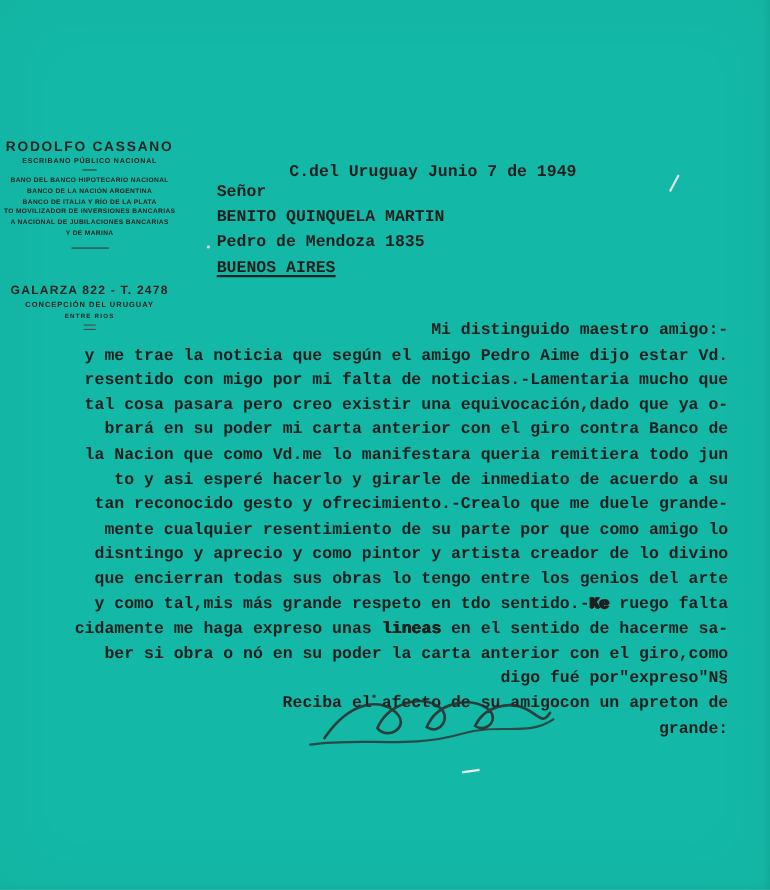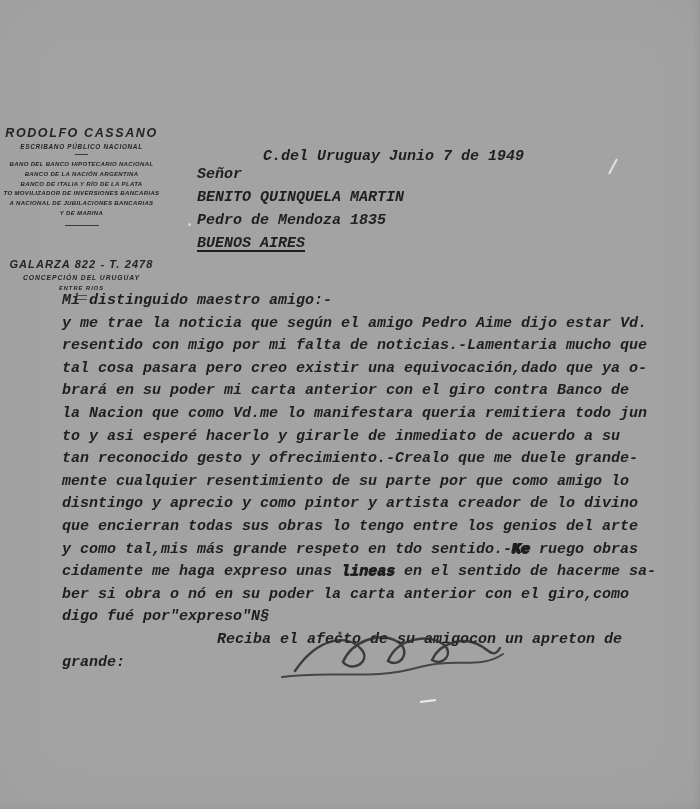--- a/index.html
+++ b/index.html
@@ -11,21 +11,21 @@
   
   .typed {
     font-family:"Liberation Mono","DejaVu Sans Mono",monospace;
     font-weight:700; font-size:15px; color:var(--ink,#1f1f1f);
   }
   .dateline { position:absolute; left:263px; top:148px; letter-spacing:0; white-space:nowrap; }
   .recipient { position:absolute; left:197px; top:163px; line-height:23px; }
   .recipient div { white-space:nowrap; }
   .underlined { text-decoration:underline; text-decoration-thickness:1.6px; text-underline-offset:3px; }
   .bodytext { position:absolute; left:62px; top:290px; line-height:22.6px; width:600px; }
-  .bodytext .line { white-space:nowrap; }
+  .bodytext .line { white-space:nowrap;text-align:right; }
   .indent-deep { padding-left:279px; }
   .indent-mid  { padding-left:155px; }
   .overstrike { text-shadow:1px 0 0 currentColor,-1px 0 0 currentColor,0 0.5px 0 currentColor; }
   .emph { text-shadow:0.7px 0 0 currentColor,0 0.5px 0 currentColor; }
   
   .letterhead {
     position:absolute; left:0; top:126px; width:163px; text-align:center;
     font-family:"Liberation Sans","DejaVu Sans",sans-serif; color:#242424;
   }
   .lh-name  { font-size:12.5px; font-weight:700; letter-spacing:1.6px; white-space:nowrap; }
@@ -43,21 +43,21 @@
   .noise { position:absolute; pointer-events:none; }
   .n1 { left:612px; top:158px; width:2px; height:17px; background:#e2e2e2; transform:rotate(28deg); }
   .n2 { left:188px; top:223px; width:3px; height:3px; background:#d5d5d5; border-radius:50%; }
   .n3 { left:420px; top:700px; width:16px; height:2px; background:#ededed; transform:rotate(-8deg); }
   .n4 { right:0; top:0; width:7px; height:100%; background:linear-gradient(to left, rgba(0,0,0,0.05), rgba(0,0,0,0)); }
   .n5 { left:0; bottom:0; width:100%; height:6px; background:linear-gradient(to top, rgba(0,0,0,0.04), rgba(0,0,0,0)); }
 </style>
 </head>
 <body>
 
-<div class="page" style="background: #a3a3a3; font-style: italic;">
+<div class="page" style="background: #14b8a6;">
 
   <aside class="letterhead">
     <div class="lh-name">RODOLFO CASSANO</div>
     <div class="lh-title">ESCRIBANO PÚBLICO NACIONAL</div>
     <div class="lh-rule-small"></div>
     <div class="lh-affil">BANO DEL BANCO HIPOTECARIO NACIONAL</div>
     <div class="lh-affil">BANCO DE LA NACIÓN ARGENTINA</div>
     <div class="lh-affil">BANCO DE ITALIA Y RÍO DE LA PLATA</div>
     <div class="lh-affil">TO MOVILIZADOR DE INVERSIONES BANCARIAS</div>
     <div class="lh-affil">A NACIONAL DE JUBILACIONES BANCARIAS</div>
@@ -83,21 +83,21 @@
     <div class="line">y me trae la noticia que según el amigo Pedro Aime dijo estar Vd.</div>
     <div class="line">resentido con migo por mi falta de noticias.-Lamentaria mucho que</div>
     <div class="line">tal cosa pasara pero creo existir una equivocación,dado que ya o-</div>
     <div class="line">brará en su poder mi carta anterior con el giro contra Banco de</div>
     <div class="line">la Nacion que como Vd.me lo manifestara queria remitiera todo jun</div>
     <div class="line">to y asi esperé hacerlo y girarle de inmediato de acuerdo a su</div>
     <div class="line">tan reconocido gesto y ofrecimiento.-Crealo que me duele grande-</div>
     <div class="line">mente cualquier resentimiento de su parte por que como amigo lo</div>
     <div class="line">disntingo y aprecio y como pintor y artista creador de lo divino</div>
     <div class="line">que encierran todas sus obras lo tengo entre los genios del arte</div>
-    <div class="line"><span>y como tal,mis más grande respeto en tdo sentido.-</span><span class="overstrike">Ke</span><span> ruego obras</span></div>
+    <div class="line"><span>y como tal,mis más grande respeto en tdo sentido.-</span><span class="overstrike">Ke</span><span> ruego falta</span></div>
     <div class="line"><span>cidamente me haga expreso unas </span><span class="emph">lineas</span><span> en el sentido de hacerme sa-</span></div>
     <div class="line">ber si obra o nó en su poder la carta anterior con el giro,como</div>
     <div class="line">digo fué por"expreso"N§</div>
     <div class="line indent-mid">Reciba el afecto de su amigocon un apreton de</div>
     <div class="line">grande:</div>
   </div>
 
   <svg class="signature" width="225" height="52" viewBox="0 0 225 52" fill="none" xmlns="http://www.w3.org/2000/svg">
     <path d="M15,42 C38,8 68,4 82,21 C91,33 72,44 63,33 C72,12 100,2 118,13 C132,22 120,40 108,32 C117,10 146,4 163,15 C175,24 163,38 152,31 C160,13 184,7 201,17 C211,23 214,29 220,19" stroke="#2e2e2e" stroke-width="2.4" stroke-linecap="round" opacity="0.88"></path>
     <path d="M2,48 C50,41 92,52 140,38 C174,28 200,41 223,25" stroke="#2e2e2e" stroke-width="2" stroke-linecap="round" opacity="0.8"></path>

